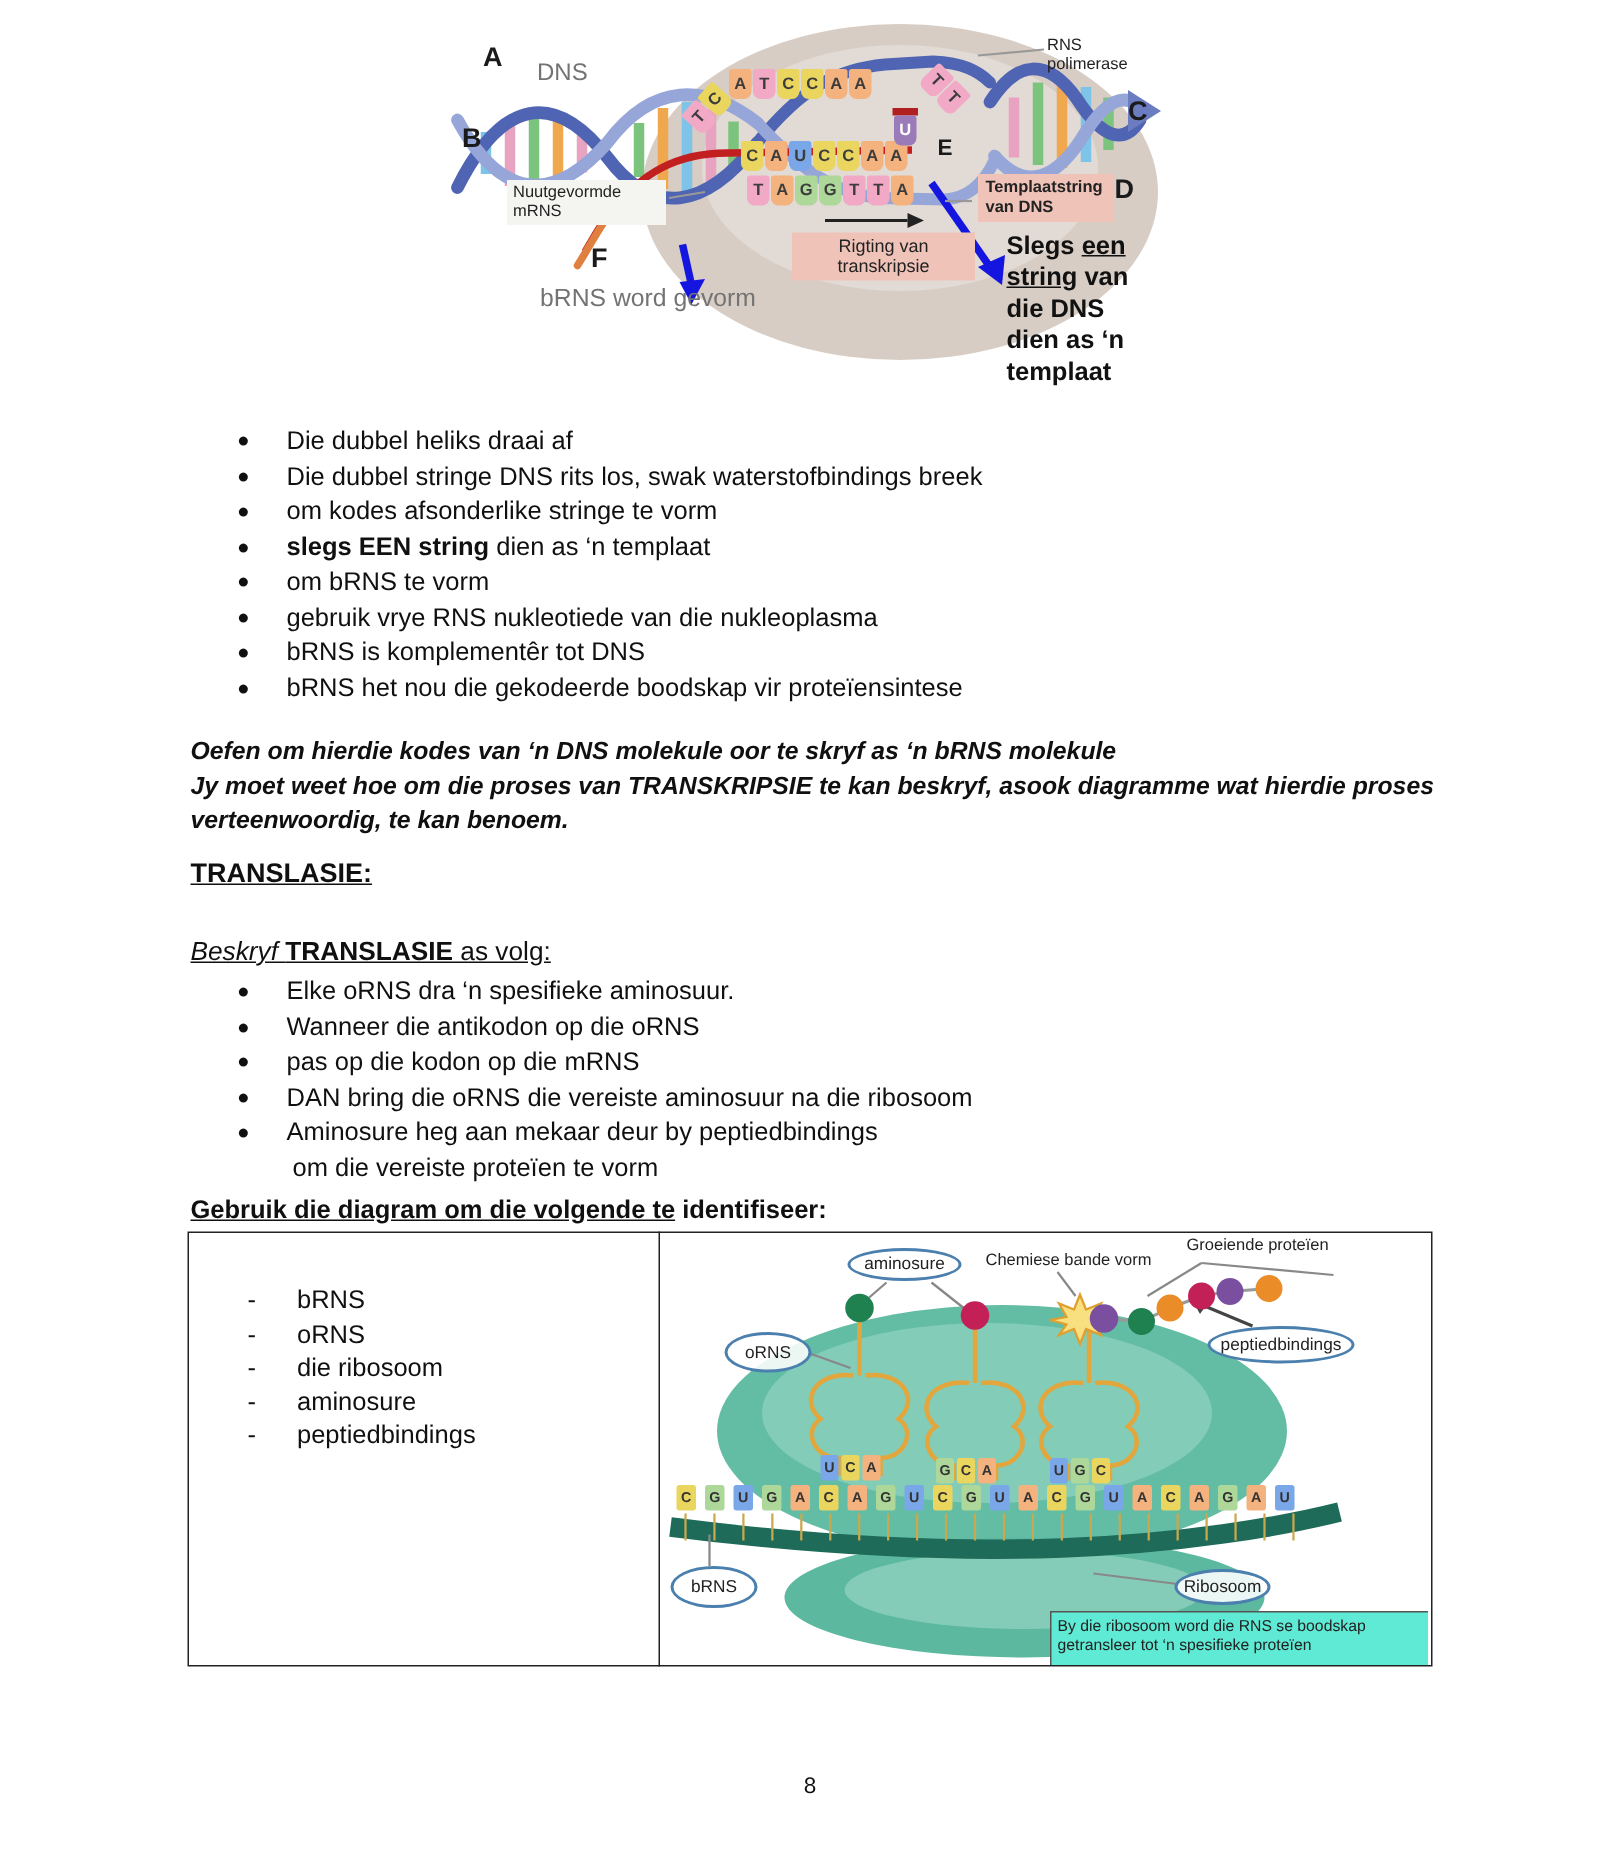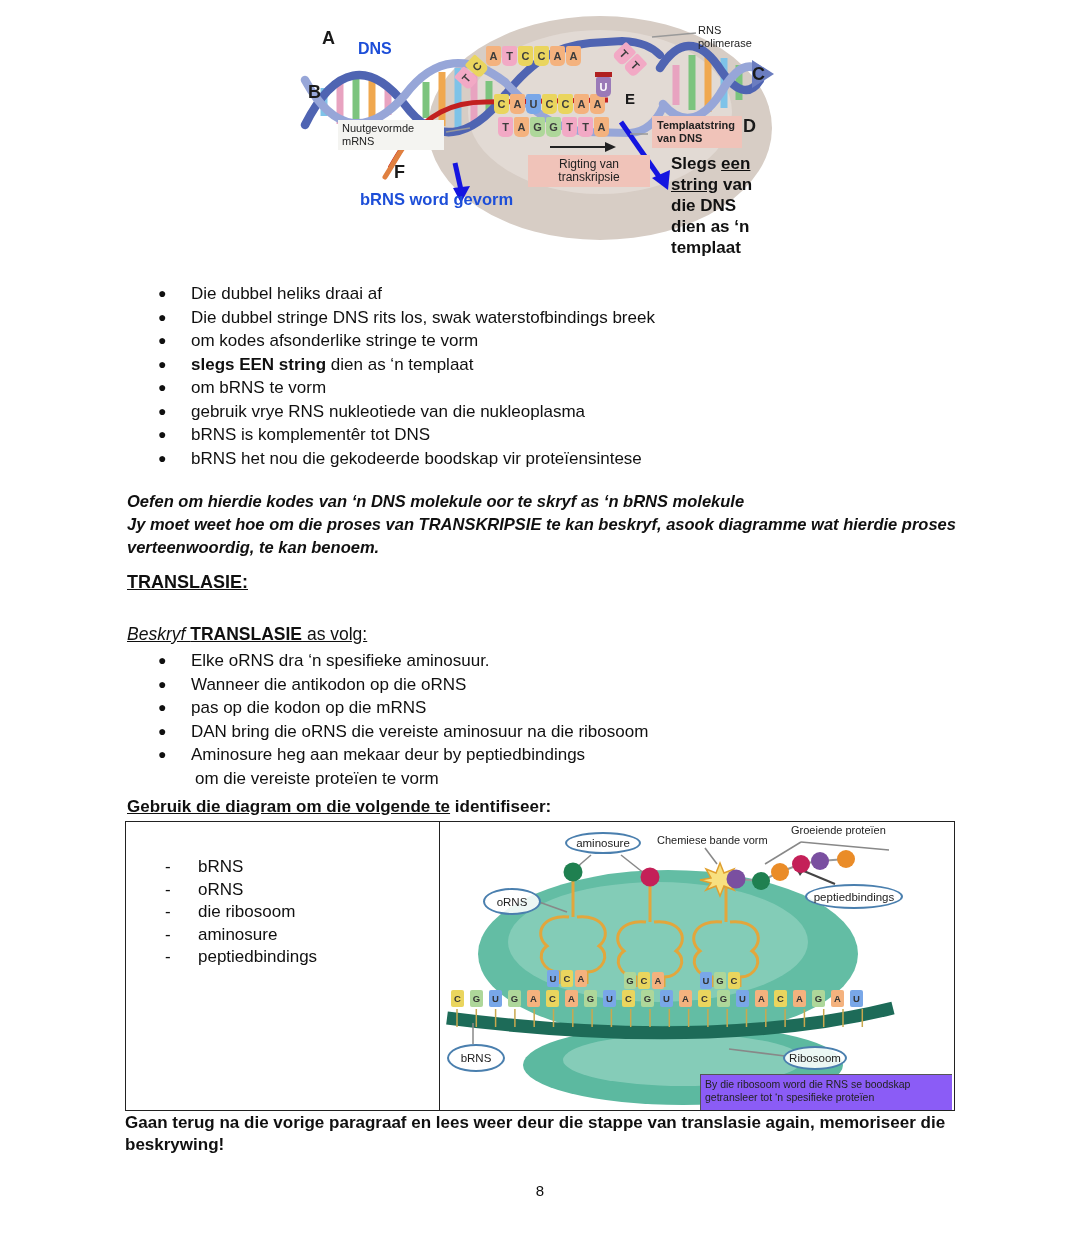--- a/index.html
+++ b/index.html
@@ -21,39 +21,39 @@
   .dashrow .dash{width:33px}
   .footer{font-weight:bold;font-size:17px;line-height:21.5px}
 
   
   .fig1{left:300px;top:10px;width:480px;height:248px}
   .fig1 svg{position:absolute;left:0;top:0}
   .lbl{position:absolute;font-size:11px;line-height:13px;color:#222}
   .pt{position:absolute;font-weight:bold;font-size:18px;color:#1a1a1a}
   .pinkbox{background:#f0c3b9;padding:3px 5px;color:#222}
   .graybox{background:#f4f4f1;padding:2px 4px}
-  .bigl{position:absolute;font-weight:700;color:#1d4ed8}
+  .bigl{position:absolute;font-weight:400;color:#737373}
   .seqrow{position:absolute;display:flex}
   .b1{display:inline-block;width:15px;height:20px;margin-right:1px;border-radius:2px 2px 5px 5px;
       font-weight:bold;font-size:11px;line-height:20px;text-align:center;color:#3c3c3c}
   .slegs{position:absolute;font-size:17px;font-weight:600;line-height:21px;color:#111}
 
   
   .bigbox{left:125px;top:821px;width:830px;height:290px;border:1.5px solid #222}
   .vdivider{left:439px;top:821px;height:290px;border-left:1.5px solid #222}
   .fig2{left:443px;top:822px;width:510px;height:288px}
   .fig2 svg{position:absolute;left:0;top:0}
   .oval{position:absolute;border:2px solid #4a7fae;border-radius:50%;display:flex;align-items:center;
         justify-content:center;font-size:11.5px;color:#222;background:rgba(255,255,255,.88)}
   .flbl{position:absolute;font-size:11px;color:#222;white-space:nowrap}
   .b2{display:inline-block;width:13px;height:17px;margin-right:6px;border-radius:2px;
       font-weight:bold;font-size:9.5px;line-height:17px;text-align:center;color:#333}
   .anti .b2{margin-right:2px;width:12px}
   .caption{position:absolute;border-top:1.5px solid #555;border-left:1.5px solid #555;
-           font-size:10.5px;line-height:13px;padding:3px 4px;color:#222;background:#8b5cf6}
+           font-size:10.5px;line-height:13px;padding:3px 4px;color:#222;background:#5eead4}
   .pageno{left:0;top:1182px;width:1080px;text-align:center;font-size:15px}
 </style>
 </head>
 <body>
 
 <div id="root">
 
   <div class="fig1 abs">
     <svg width="480" height="248" viewBox="0 0 480 248">
 
@@ -393,16 +393,15 @@
         <span class="b2" style="background: rgb(234, 213, 94);">C</span>
         <span class="b2" style="background: rgb(244, 178, 126);">A</span>
         <span class="b2" style="background: rgb(174, 215, 154);">G</span>
         <span class="b2" style="background: rgb(244, 178, 126);">A</span>
         <span class="b2" style="background: rgb(121, 167, 232);">U</span>
       </div>
 
     <div class="caption" style="left:257px;top:252px;width:252px;height:36px">By die ribosoom word die RNS se boodskap getransleer tot ‘n spesifieke proteïen</div>
   </div>
 
-  <div class="abs footer" style="left:125px;top:1112px;width:834px">Gaan terug na die vorige paragraaf en lees weer deur die stappe van translasie again, memoriseer die beskrywing!</div>
   <div class="abs pageno">8</div>
 
 </div>
 
 </body></html>

